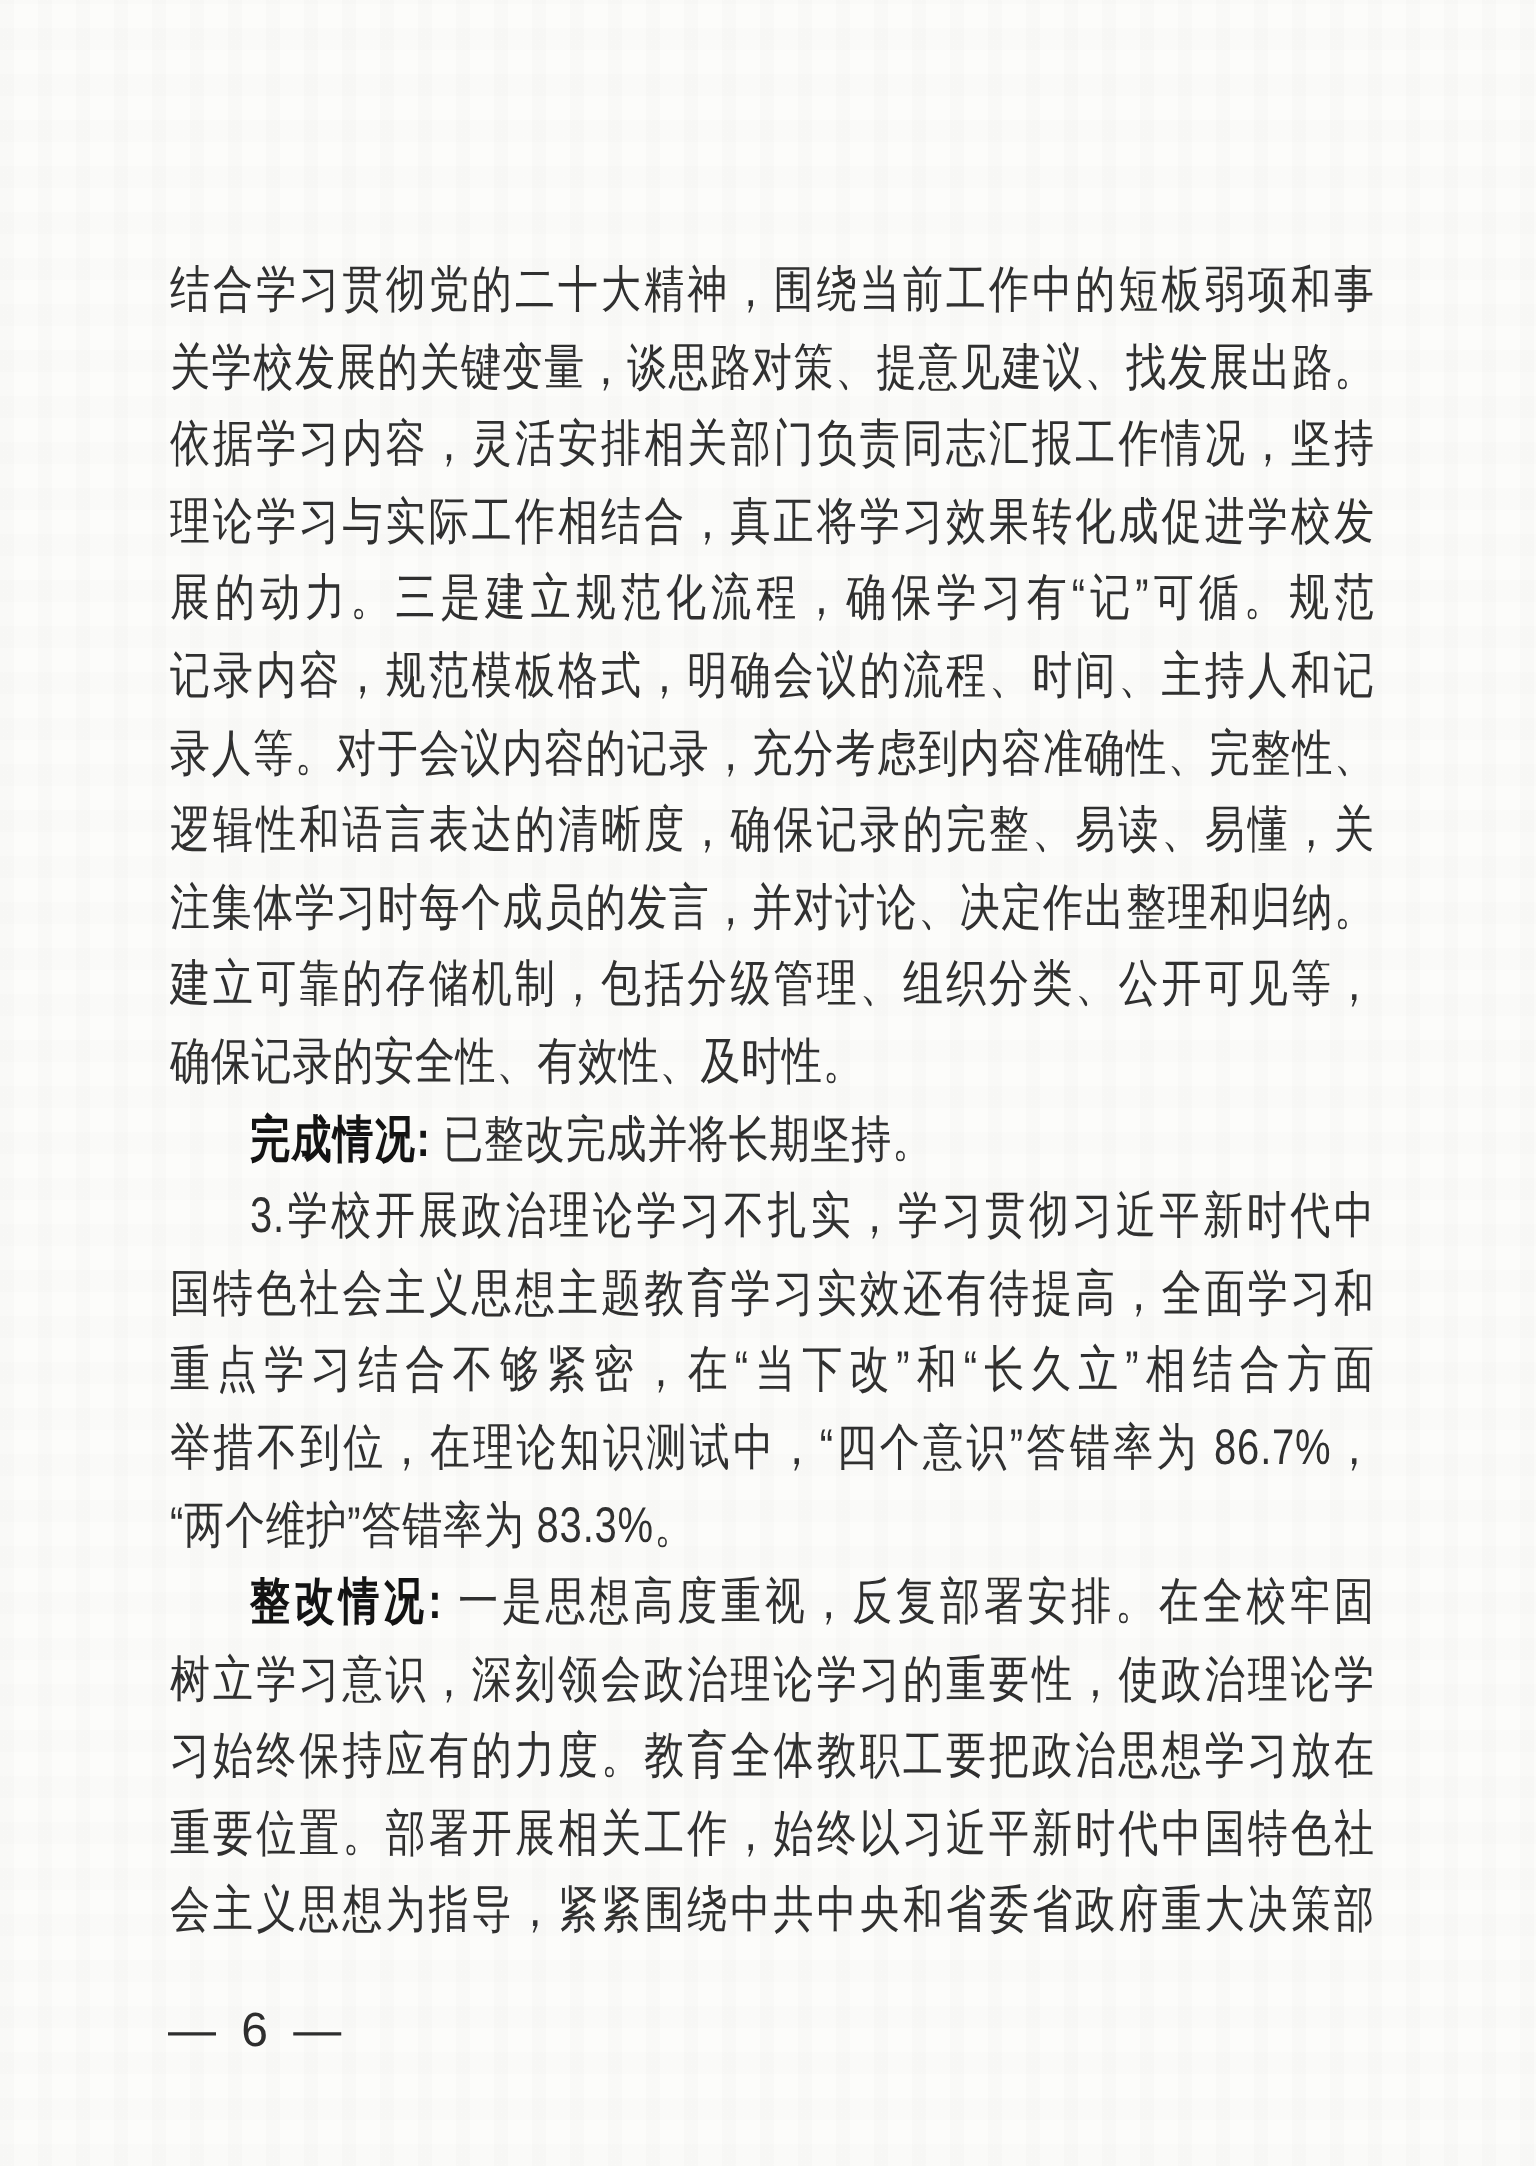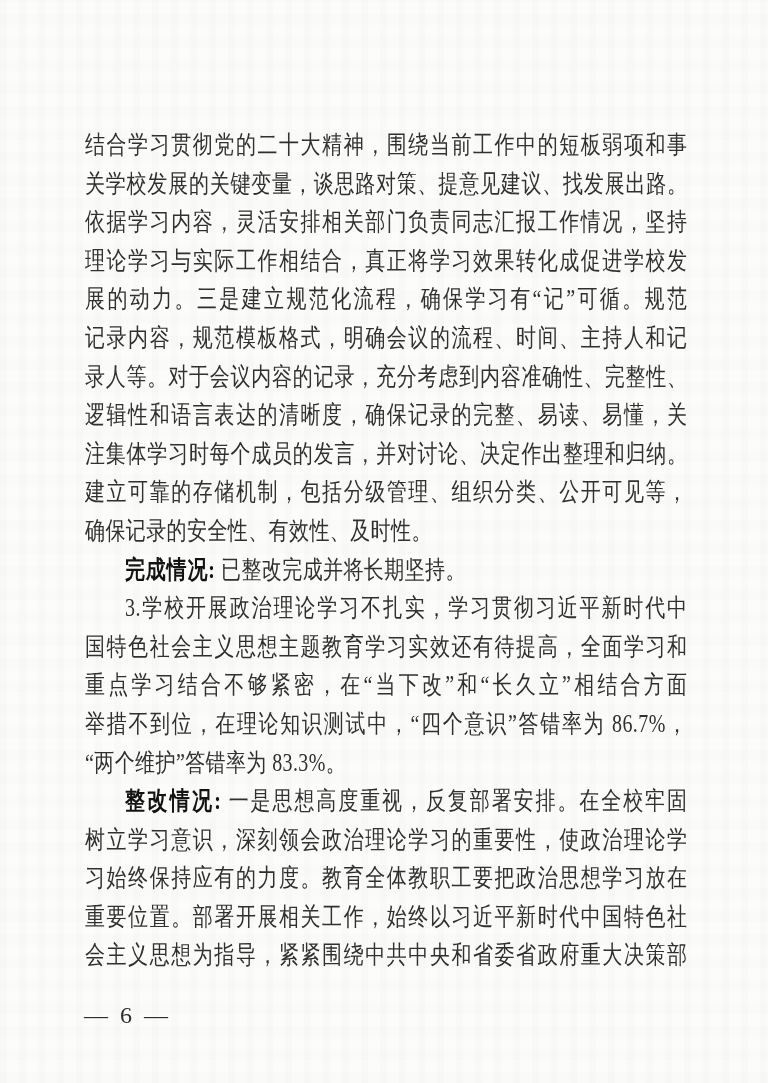--- a/index.html
+++ b/index.html
@@ -6,21 +6,21 @@
     margin: 0;
     padding: 0;
     background: #ffffff;
   }
   .sheet {
     position: relative;
     width: 768px;
     height: 1083px;
     background: #fcfcfa;
     overflow: hidden;
-    font-family: Liberation Serif, serif;
+    font-family: Liberation Sans, sans-serif;
   }
   
   .sheet::before {
     content: "";
     position: absolute;
     inset: 0;
     background:
       repeating-linear-gradient(90deg, rgba(0,0,0,0.012) 0 7px, rgba(255,255,255,0) 7px 19px),
       repeating-linear-gradient(0deg, rgba(0,0,0,0.008) 0 11px, rgba(255,255,255,0) 11px 23px);
     pointer-events: none;

